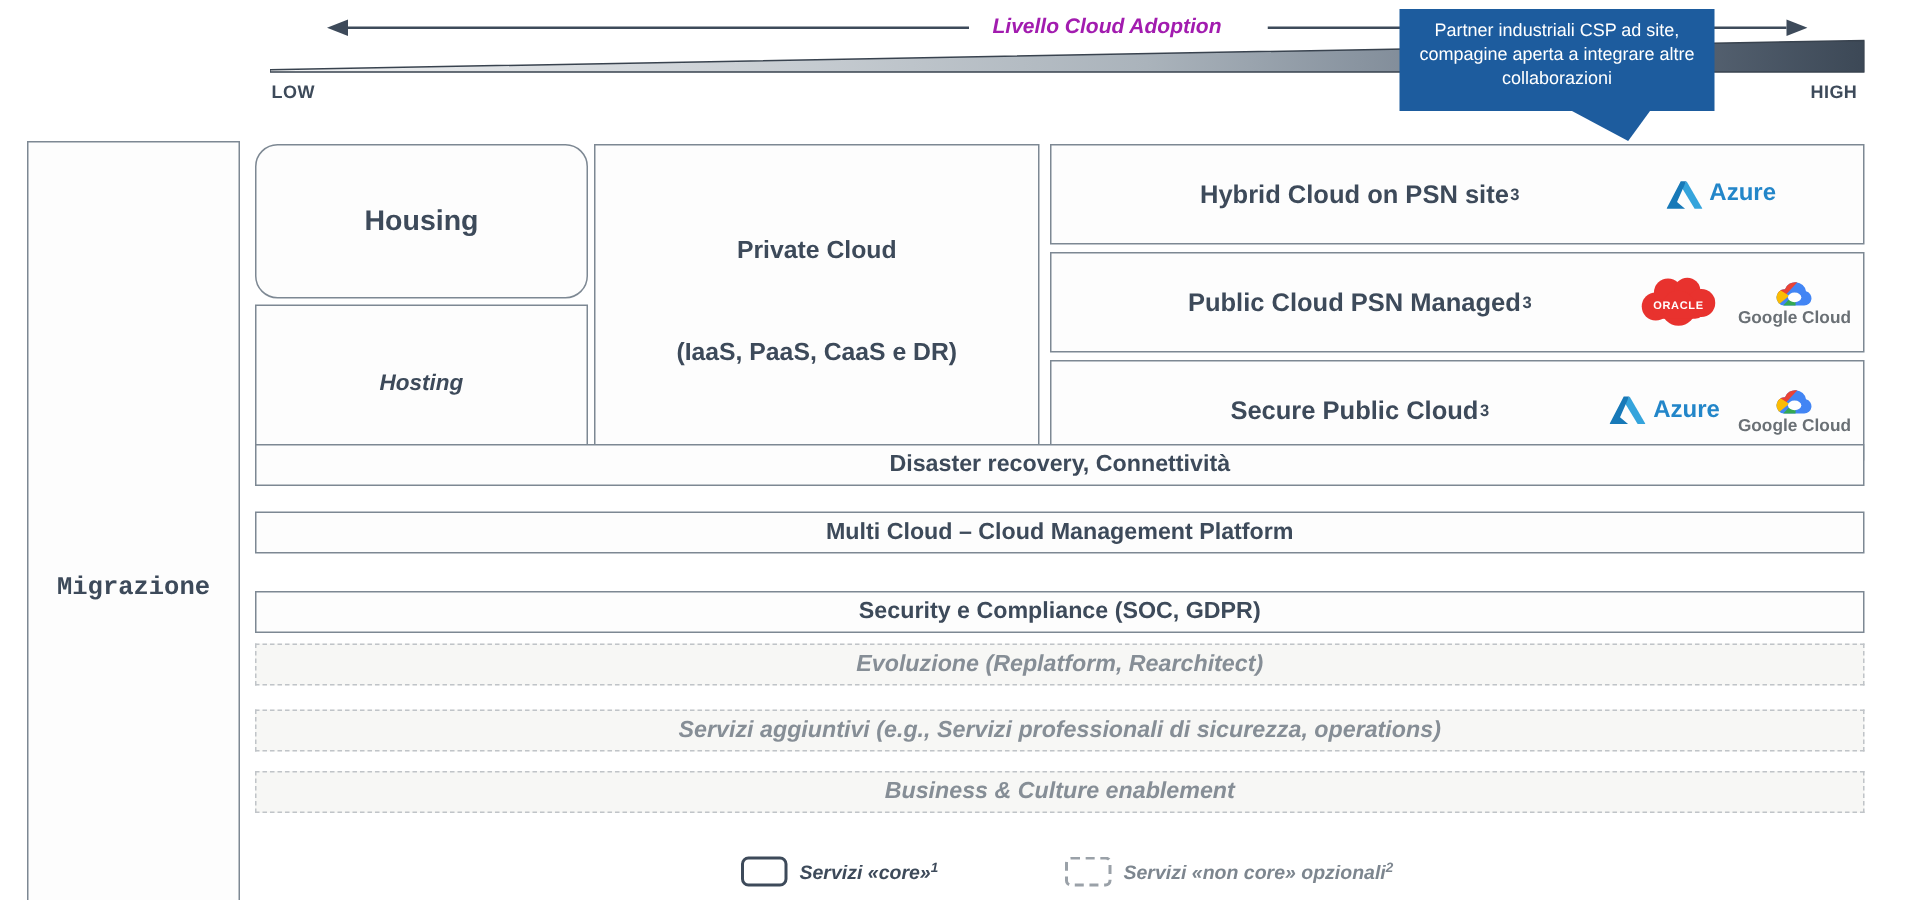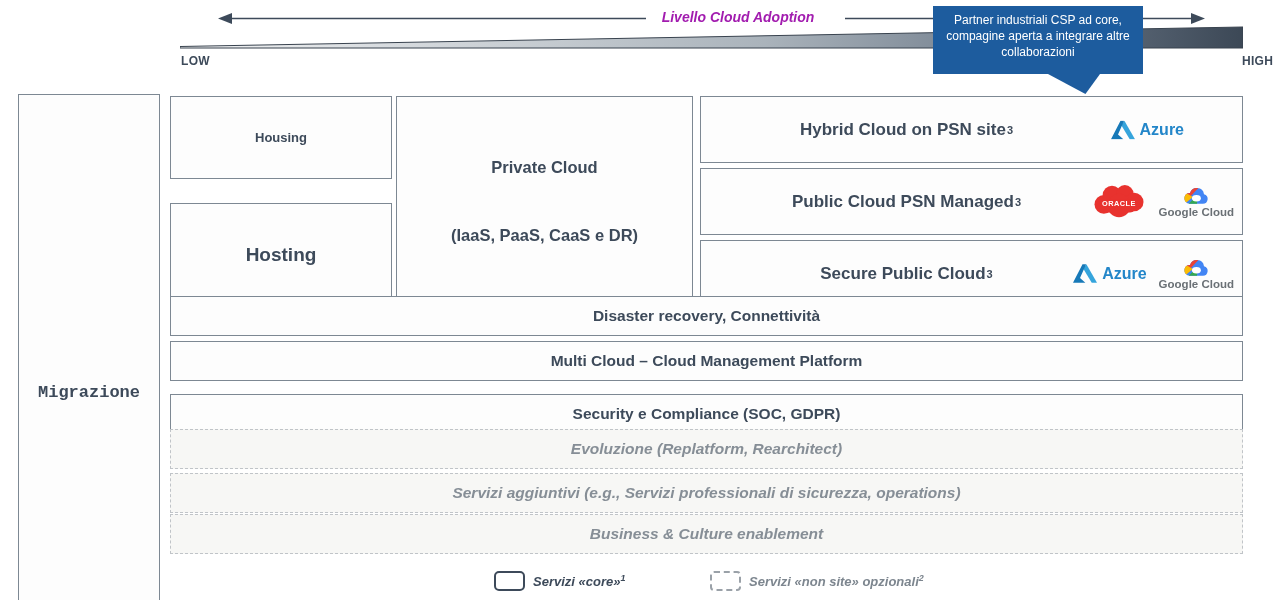--- a/index.html
+++ b/index.html
@@ -10,58 +10,58 @@
     overflow:hidden; color:#3d4a5a;
   }
   .abs { position:absolute; }
 
   
   .adoption-title {
     left:648px; top:9px; width:180px; text-align:center;
     font-size:14px; font-weight:bold; font-style:italic; color:#a21caf;
   }
   .low-label  { left:181px; top:54px; font-size:12px; font-weight:bold; letter-spacing:.3px; }
-  .high-label { left:1207px; top:54px; font-size:12px; font-weight:bold; letter-spacing:.3px;margin-left:35px; }
+  .high-label { left:1207px; top:54px; font-size:12px; font-weight:bold; letter-spacing:.3px; }
 
   .callout {
     left:933px; top:6px; width:210px; min-height:68px; z-index:30;
     background:#1d5c9e; color:#ffffff; font-size:12px; line-height:1.32;
     text-align:center; padding:7px 8px 8px;
   }
   .callout-tail {
     left:1048px; top:74px; width:52px; height:20px; z-index:29;
     background:#1d5c9e;
     clip-path:polygon(0 0, 100% 0, 72% 100%);
   }
 
   
   .box {
     border:1.5px solid #7d8893; background:#fdfdfd;
     display:flex; align-items:center; justify-content:center;
     font-weight:bold; color:#3d4a5a; text-align:center;margin-top:16px;
   }
   .migrazione { left:18px; top:78px; width:142px; height:596px; font-size:17px;font-family:Liberation Mono, monospace; }
-  .housing { left:170px; top:80px; width:222px; height:83px; font-size:13px; }
-  .hosting { left:170px; top:187px; width:222px; height:104px; font-size:19px; }
+  .housing { left:170px; top:80px; width:222px; height:103px; font-size:19px;border-radius:15px; }
+  .hosting { left:170px; top:187px; width:222px; height:104px; font-size:15px;font-style:italic; }
   .private-cloud { left:396px; top:80px; width:297px; height:211px; font-size:16.5px; line-height:1.4; flex-direction:column;gap:44px; }
 
   .cloud-row { left:700px; width:543px; height:67px; font-size:17px; position:absolute; }
   .cloud-row .row-label {
     position:absolute; inset:0; display:flex; align-items:center; justify-content:center;
     padding-right:130px;
   }
   .cloud-row sup { font-size:11px; margin-left:1px; }
   .row-logos {
     position:absolute; top:50%; transform:translateY(-50%);
     display:flex; align-items:center; gap:12px;
   }
 
   
   .bar {
-    left:170px; width:1073px; height:40px; position:absolute;
+    left:170px; width:1073px; height:28px; position:absolute;
     display:flex; align-items:center; justify-content:center;
     font-size:15.5px; font-weight:bold;
   }
   .bar-solid { border:1.5px solid #7d8893; background:#fdfdfd; color:#3d4a5a; }
   .bar-dashed {
     border:1.5px dashed #c0c4c8; background:#f7f7f5;
     color:#868e96; font-style:italic;
   }
 
   
@@ -109,21 +109,21 @@
         <stop offset="0.82" stop-color="#677484"></stop>
         <stop offset="1" stop-color="#3c4856"></stop>
       </linearGradient>
     </defs>
     <polygon points="0,22.5 1063,3 1063,24 0,24" fill="url(#wedgeGrad)" stroke="#39434f" stroke-width="1"></polygon>
   </svg>
 
   <div class="abs low-label">LOW</div>
   <div class="abs high-label">HIGH</div>
 
-  <div class="abs callout">Partner industriali CSP ad core, compagine aperta a integrare altre collaborazioni</div>
+  <div class="abs callout">Partner industriali CSP ad site, compagine aperta a integrare altre collaborazioni</div>
   <div class="abs callout-tail"></div>
 
   <div class="abs box migrazione">
     <span>Migrazione</span>
   </div>
 
   <div class="abs box housing">
     <span>Housing</span>
   </div>
   <div class="abs box hosting">
@@ -233,16 +233,16 @@
   <div class="abs bar bar-dashed" style="top:514px;">
     <span>Business &amp; Culture enablement</span>
   </div>
 
   <div class="abs legend-swatch-core"></div>
   <div class="abs legend-label legend-core-label">
     <span>Servizi «core»</span><sup>1</sup>
   </div>
   <div class="abs legend-swatch-noncore"></div>
   <div class="abs legend-label legend-noncore-label">
-    <span>Servizi «non site» opzionali</span><sup>2</sup>
+    <span>Servizi «non core» opzionali</span><sup>2</sup>
   </div>
 
 </div>
 
 </body></html>

